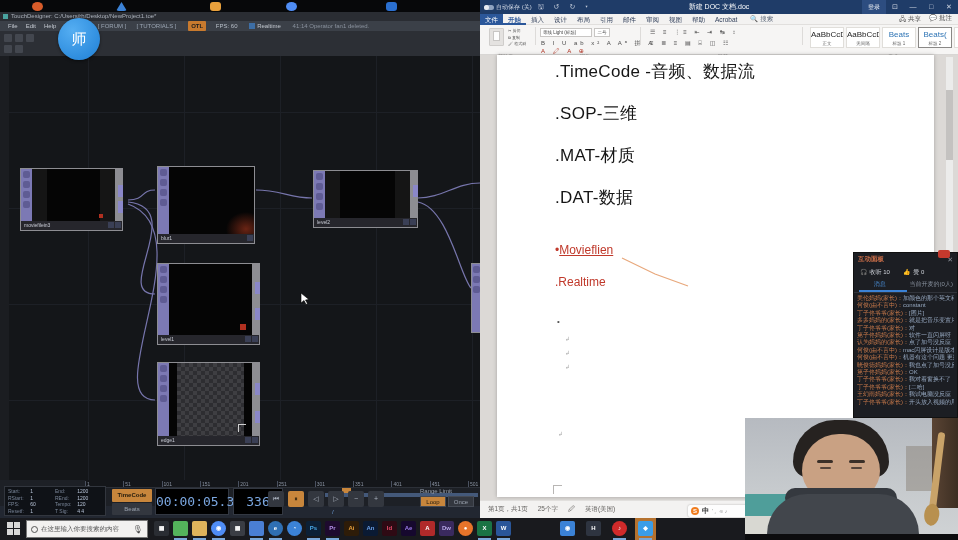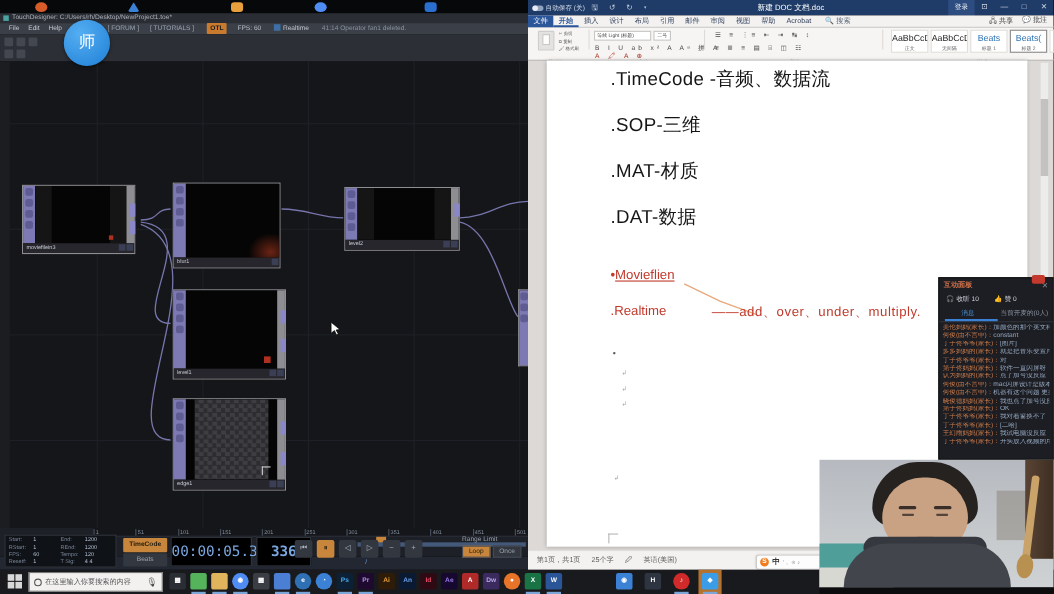--- a/index.html
+++ b/index.html
@@ -462,21 +462,21 @@
         <span class="iv">1</span>
         <span class="il">T Sig:</span>
         <span class="iv">4  4</span>
       </div>
     </div>
   <div class="abs tc-stack" style="left:112px;top:489px;z-index:3;">
     <div class="tc-btn active">TimeCode</div>
     <div class="tc-btn">Beats</div>
   </div>
   <div class="abs tc-display" style="left:155px;top:488px;z-index:3;">00:00:05.35</div>
-  <div class="abs frame-display" style="left:233px;top:488px;z-index:3;font-weight:bold;">336</div>
+  <div class="abs frame-display" style="left:233px;top:488px;z-index:3;">336</div>
   <div class="abs transport" id="transport" style="left:268px;top:491px;z-index:3;">
       <div class="tp-btn">⏮</div>
       <div class="tp-btn active">⏸</div>
       <div class="tp-btn">◁</div>
       <div class="tp-btn">▷</div>
       <div class="tp-btn">−</div>
       <div class="tp-btn">+</div>
     </div>
   <div class="abs range-limit" style="left:420px;top:488px;z-index:3;">
     <div class="rl-label">Range Limit</div>
@@ -579,21 +579,20 @@
           <div class="doc-line" style="top: 5px;">.TimeCode -音频、数据流</div>
           <div class="doc-line" style="top: 47px;">.SOP-三维</div>
           <div class="doc-line" style="top: 89px;">.MAT-材质</div>
           <div class="doc-line" style="top: 131px;">.DAT-数据</div>
         </div>
       <svg class="abs" style="left:0;top:0;" width="437" height="442">
         <path d="M125,203 L158,219 L191,231" fill="none" stroke="#e8a87c" stroke-width="1.2"></path>
       </svg>
       <div class="doc-red-1 red"><span>•</span><span class="ul">Movieflien</span></div>
       <div class="doc-red-2 red">.Realtime</div>
-      <div class="doc-red-3 red">——add、over、under、multiply.</div>
       <span class="pmark" style="left:60px;top:262px;font-size:8px;color:#555;">•</span>
       <span class="pmark" style="left:68px;top:280px;">↲</span>
       <span class="pmark" style="left:68px;top:294px;">↲</span>
       <span class="pmark" style="left:68px;top:308px;">↲</span>
       <span class="pmark" style="left:61px;top:375px;">↲</span>
       <div class="page-corner"></div>
     </div>
     <div class="vscroll"></div>
     <div class="vthumb"></div>
   </div>

